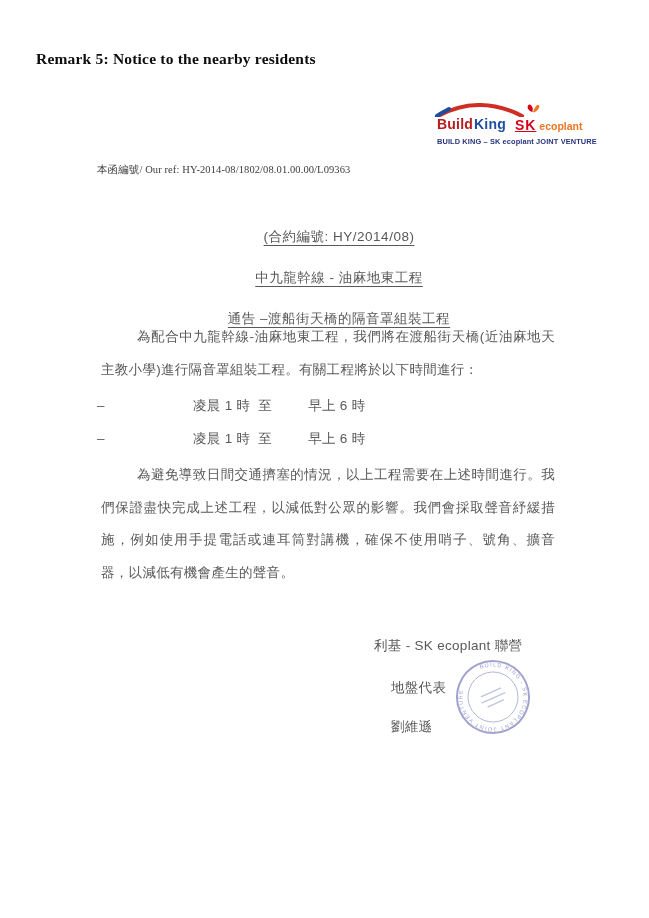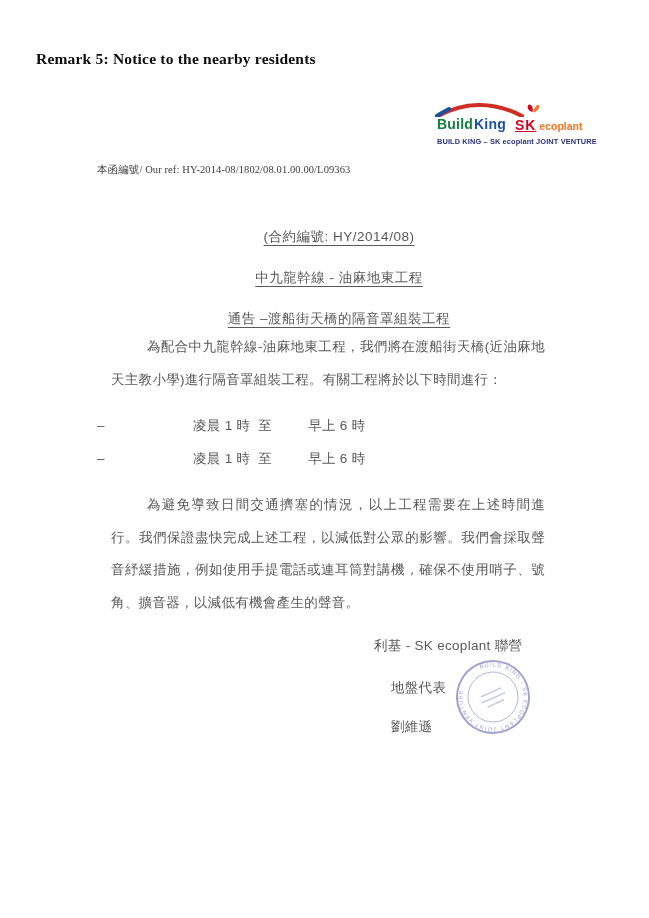--- a/index.html
+++ b/index.html
@@ -17,21 +17,21 @@
     font-family:"Liberation Serif",serif;
     font-weight:700;font-size:15.5px;color:#0d0d0d;
     letter-spacing:0.2px;
   }
   
   .logo{position:absolute;left:437px;top:103px;width:152px;}
   .logo-top{display:flex;align-items:flex-end;gap:9px;}
   .bk{position:relative;padding-top:12px;white-space:nowrap;}
   .arch{position:absolute;top:0;left:-3px;}
   .bk-text{font-size:14px;font-weight:700;letter-spacing:0.2px;}
-  .build{color:#15803d;text-align:right;}
+  .build{color:#b91c1c;text-align:right;}
   .king{color:#1d4f9e;margin-left:1px;}
   .skwrap{position:relative;padding-top:12px;white-space:nowrap;display:flex;align-items:baseline;gap:3px;}
   .butterfly{position:absolute;top:-2px;left:11px;}
   .sk-text{font-size:14px;font-weight:700;color:#d6001c;letter-spacing:1px;text-decoration:underline;}
   .ecoplant{font-size:10.5px;font-weight:700;color:#ee7623;}
   .logo-caption{
     margin-top:4px;font-size:7.4px;font-weight:700;color:#28327d;
     letter-spacing:0.12px;white-space:nowrap;
   }
   
@@ -50,21 +50,21 @@
     text-decoration:underline;text-underline-offset:4px;
     letter-spacing:0.5px;
     margin-top:18px;
   }
   
   .bodytext{
     position:absolute;left:97px;top:317px;width:462px;
     font-size:13.5px;color:#595959;line-height:32.5px;
     text-align:justify;letter-spacing:0.3px;
   }
-  .para{text-indent:36px;margin:14px;}
+  .para{text-indent:36px;margin:4px;}
   .sched-row{display:flex;align-items:baseline;}
   .sched-bullet{width:88px;flex:0 0 88px;}
   .sched-from{margin-left:8px;}
   .sched-toword{margin-left:8px;}
   .sched-to{margin-left:36px;}
   .hotline{font-weight:700;color:#4a4a4a;}
   
   .sig{
     position:absolute;left:374px;top:637px;
     font-size:13.5px;color:#595959;letter-spacing:0.3px;

